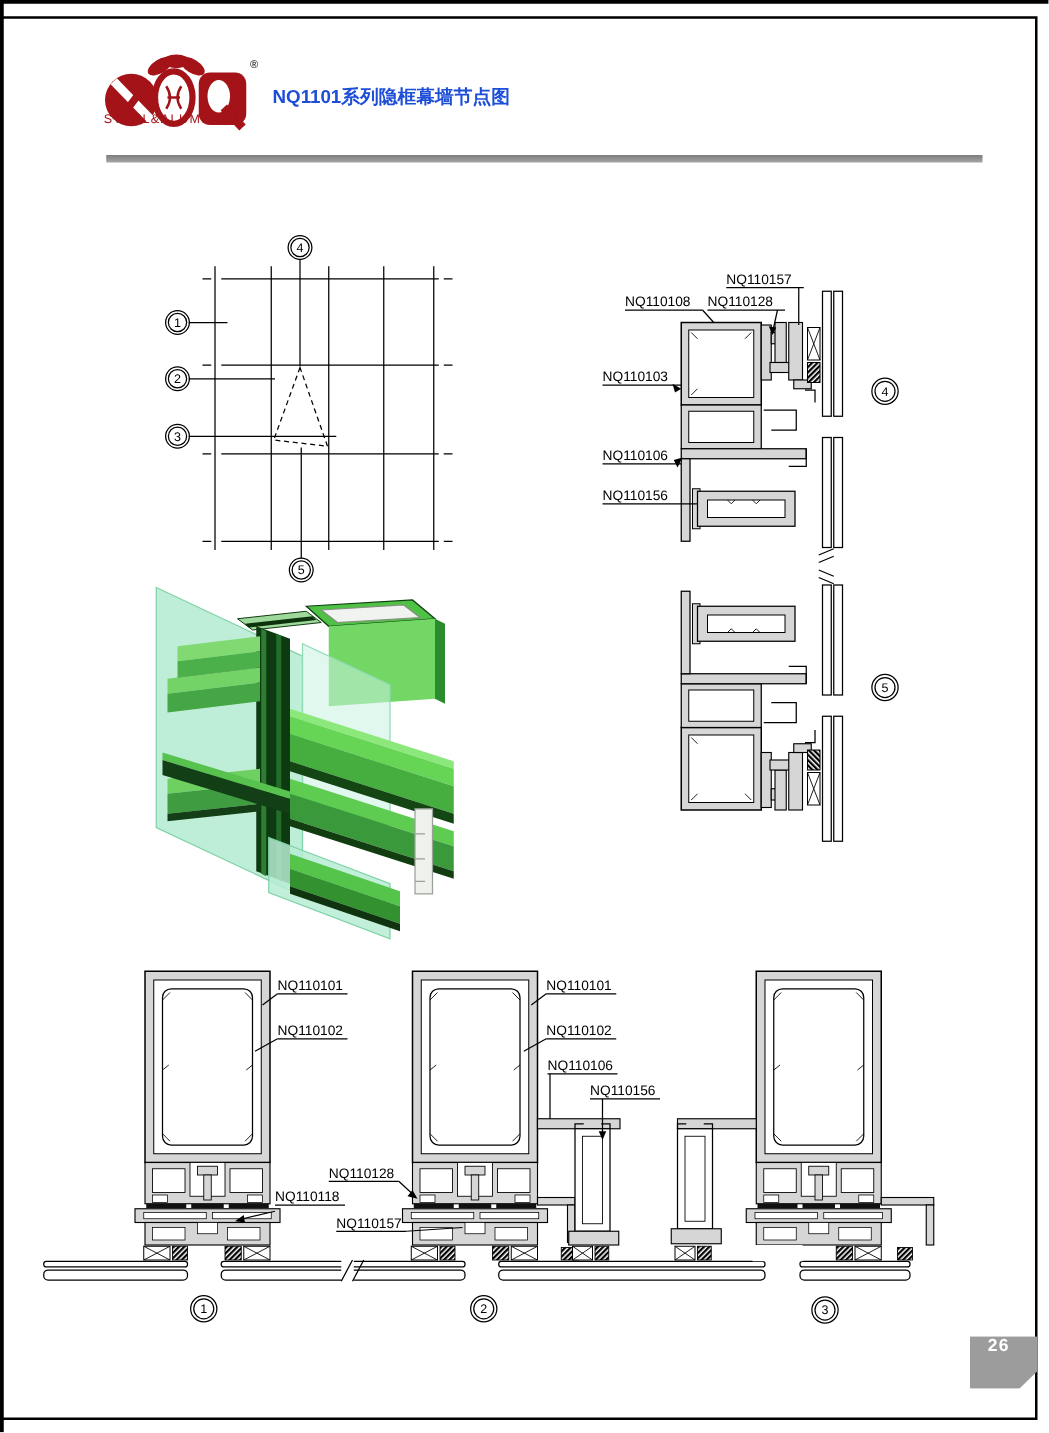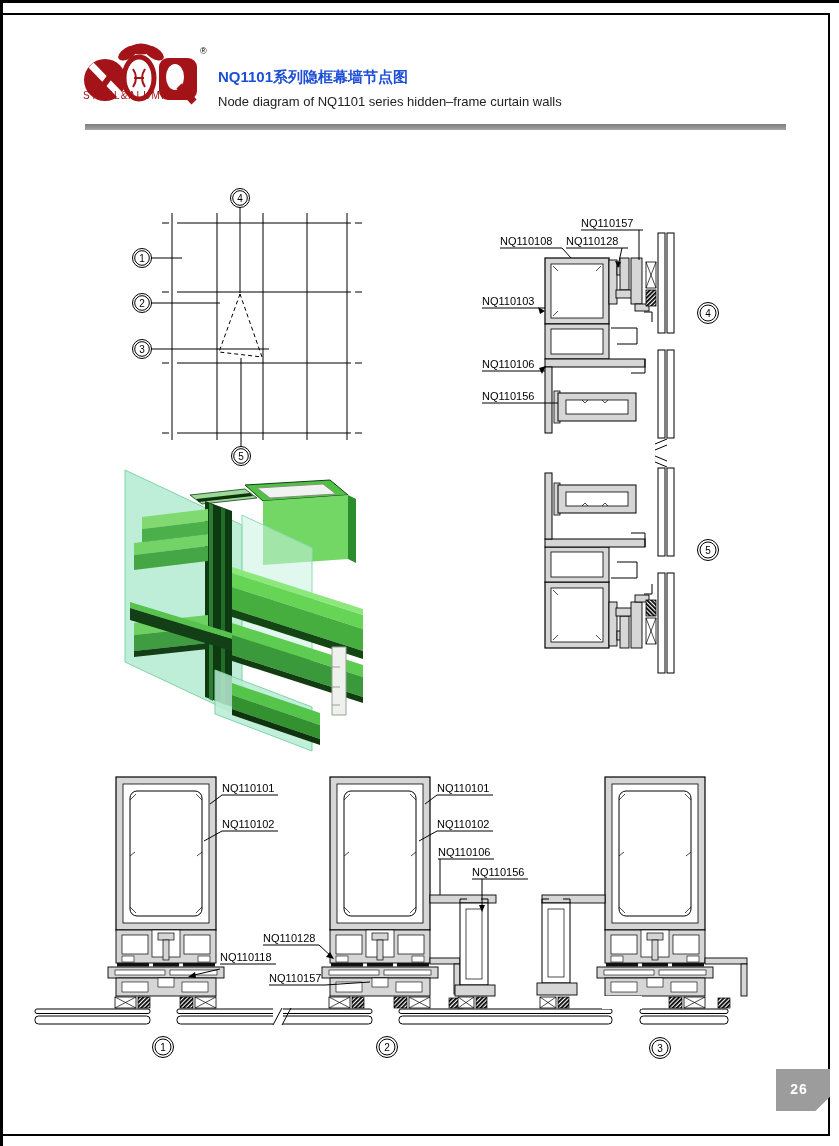--- a/index.html
+++ b/index.html
@@ -20,21 +20,21 @@
   #gray-rule{position:absolute;left:85px;top:124px;width:701px;height:6px;
              background:linear-gradient(#7d7d7d,#a5a5a5);}
   
   .drawing{position:absolute;}
   svg text{font-family:"Liberation Sans",sans-serif;fill:#000;}
   .lbl{font-size:11px;}
   .cnum{font-size:10px;}
   
   #page-tab{position:absolute;left:776px;top:1069px;width:54px;height:42px;background:#9c9c9c;
             clip-path:polygon(0 0,100% 0,100% 66%,73% 100%,0 100%);
-            display:flex;align-items:center;justify-content:center;}
+            display:flex;justify-content:center;}
   #page-tab span{color:#fff;font-weight:bold;font-size:14px;letter-spacing:1px;
                  transform:translate(-4px,-1px);}
 </style>
 </head>
 <body>
 
 <div id="page">
 
   <div id="outer-edge"></div>
   <div id="inner-frame"></div>
@@ -53,21 +53,20 @@
       <ellipse cx="93" cy="35" rx="9" ry="13" fill="#fff"></ellipse>
       <path d="M97,44 L112,60" stroke="#a31318" stroke-width="7"></path>
       <ellipse cx="57" cy="36" rx="15" ry="21" fill="#fff" stroke="#a31318" stroke-width="5"></ellipse>
       <path d="M51,27 q6,9 0,18 M63,27 q-6,9 0,18" stroke="#a31318" stroke-width="2" fill="none"></path>
       <path d="M52,36 h10" stroke="#a31318" stroke-width="2"></path>
     </g>
     <text x="118" y="12" font-size="9" fill="#a31318">®</text>
   </svg>
   <div id="brand">STEEL&amp;ALUMINUM</div>
   <div id="title-zh">NQ1101系列隐框幕墙节点图</div>
-  <div id="title-en">Node diagram of NQ1101 series hidden–frame curtain walls</div>
   <div id="gray-rule"></div>
 
   <svg class="drawing" style="left:110px;top:185px" width="280" height="290" viewBox="0 0 280 290">
     <g stroke="#000" stroke-width="1" fill="none">
       <line x1="62" y1="28" x2="62" y2="255"></line>
       <line x1="107" y1="28" x2="107" y2="255"></line>
       <line x1="153" y1="28" x2="153" y2="255"></line>
       <line x1="197" y1="28" x2="197" y2="255"></line>
       <line x1="237" y1="28" x2="237" y2="255"></line>
       <g>

